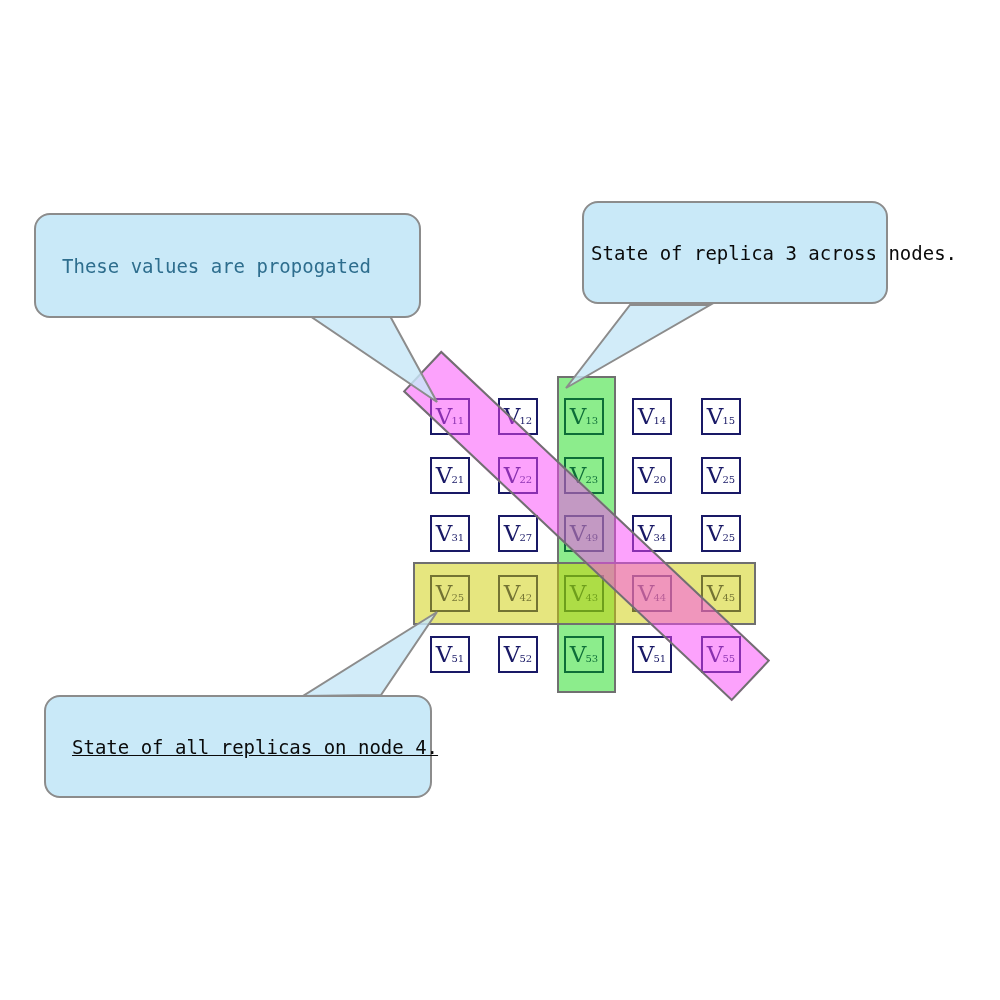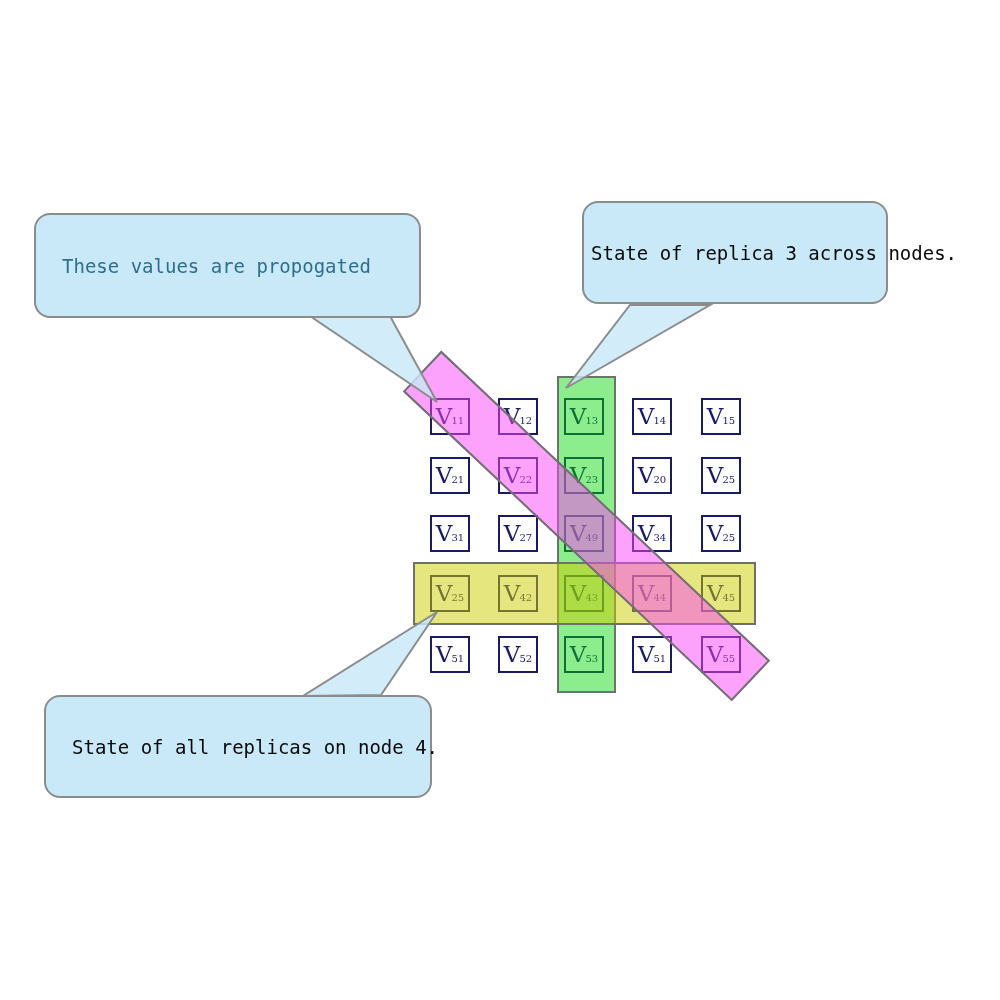--- a/index.html
+++ b/index.html
@@ -65,21 +65,21 @@
     padding: 0 20px;
     font-size: 19px;
     line-height: 26px;
     white-space: pre;
   }
   .callout-gossip   { left: 34px;  top: 213px; width: 387px; height: 105px; }
   .callout-replica3 { left: 582px; top: 201px; width: 306px; height: 103px; padding-left: 7px; }
   .callout-node4    { left: 44px;  top: 695px; width: 388px; height: 103px; }
   .callout-gossip .line   { padding-left: 6px; }
   .callout-replica3 .line { padding-left: 0px; }
-  .callout-node4 .line    { padding-left: 6px; }
+  .callout-node4 .line    { padding-left: 6px; text-decoration: underline; }
 </style>
 </head>
 <body>
 
 <div class="canvas">
 
   <div class="matrix">
       <div class="cell" style="left: 430px; top: 398px;">
         <span class="vbase">V</span>
         <sub>11</sub>

